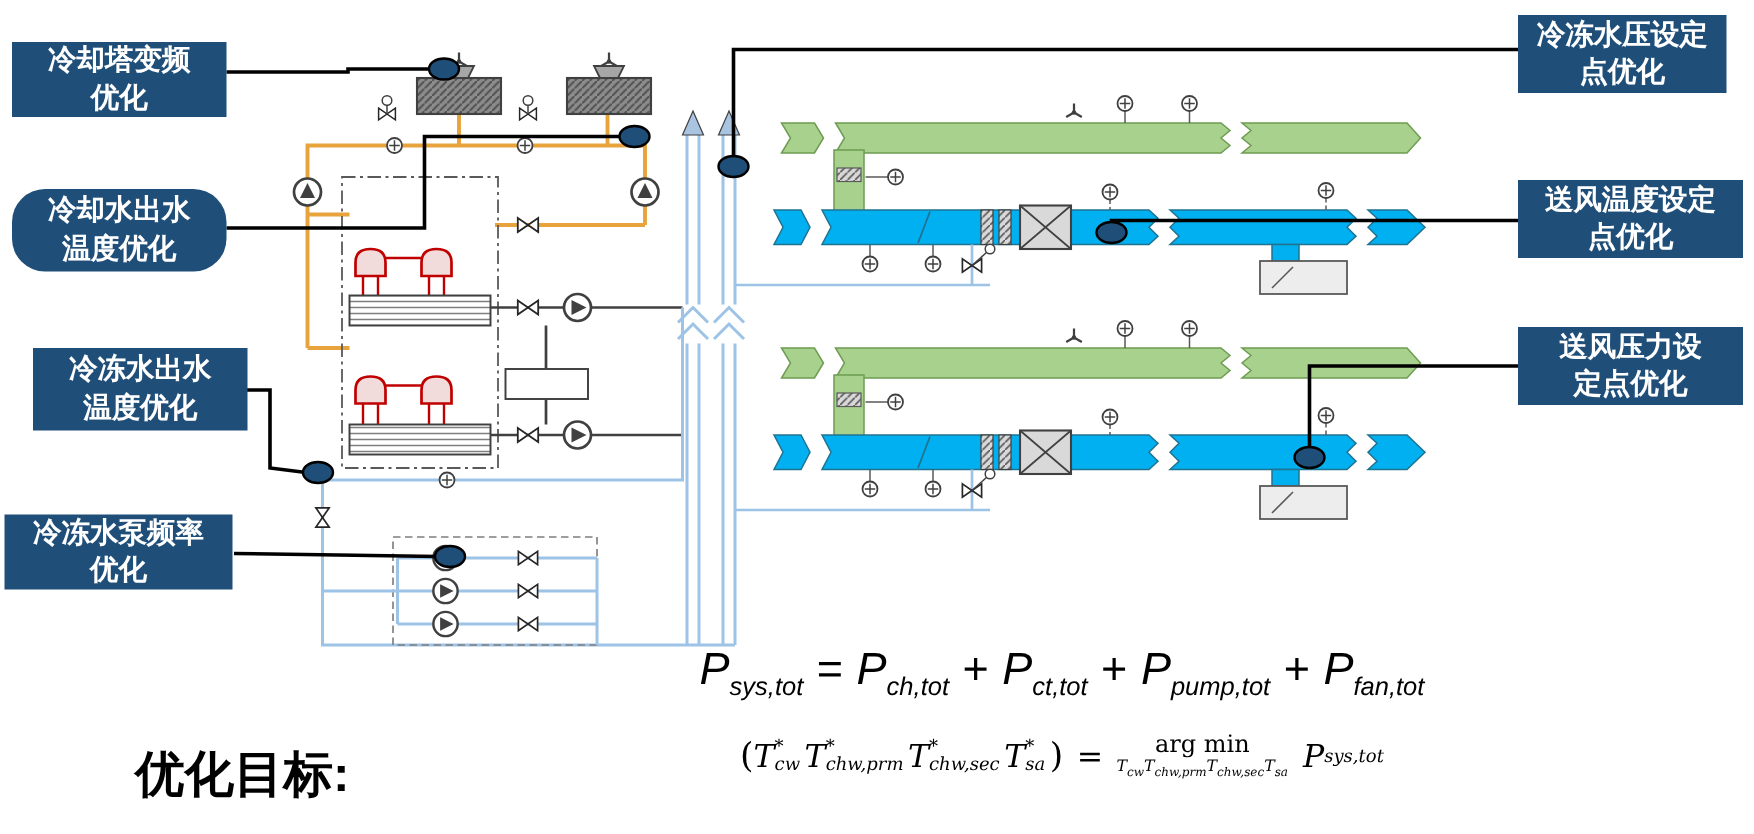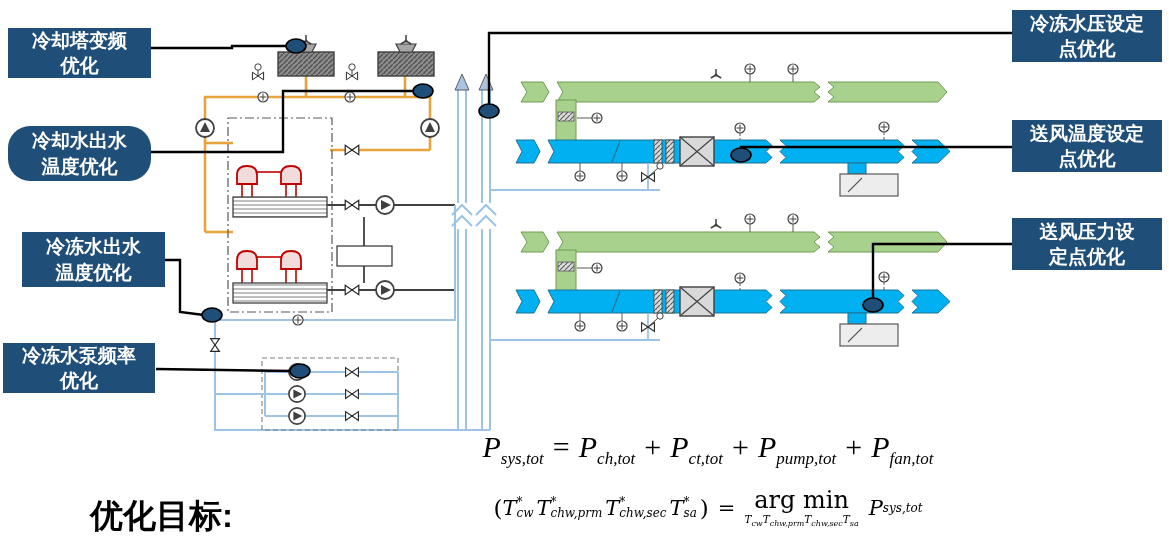--- a/index.html
+++ b/index.html
@@ -21,39 +21,39 @@
   .mk{fill:#1F4E79;stroke:#000000;stroke-width:1.6;}
 
   
   .callout{position:absolute;background:#1F4E79;color:#FFFFFF;font-weight:bold;font-size:19px;
            line-height:1.32;display:flex;flex-direction:column;align-items:center;justify-content:center;
            text-align:center;z-index:3;}
   #c1{left:8px;top:28px;width:143px;height:50px;}
   #c2{left:8px;top:126px;width:143px;height:55px;border-radius:22px;}
   #c3{left:22px;top:232px;width:143px;height:55px;}
   #c4{left:3px;top:343px;width:152px;height:50px;}
-  #c5{left:1012px;top:10px;width:150px;height:52px;}
+  #c5{left:1012px;top:10px;width:139px;height:52px;}
   #c6{left:1012px;top:120px;width:150px;height:52px;}
   #c7{left:1012px;top:218px;width:150px;height:52px;}
 
   
   .f1{position:absolute;left:408px;top:430px;width:600px;text-align:center;color:#000;
-      font-family:Liberation Serif, serif;font-style:italic;font-size:30px;z-index:2;}
+      font-family:Liberation Sans, sans-serif;font-style:italic;font-size:30px;z-index:2;}
   .f1 sub{font-size:17px;}
   .f1 .op{font-style:normal;margin:0 9px;}
   .f2{position:absolute;left:408px;top:488px;width:600px;display:flex;align-items:center;justify-content:center;
       color:#000;font-family:"DejaVu Serif",serif;font-style:italic;font-size:21px;z-index:2;}
   .f2 .paren{font-style:normal;font-size:23px;}
   .f2 .op{font-style:normal;margin:0 9px;}
   .ss{display:inline-flex;flex-direction:column;align-items:flex-start;font-size:12px;line-height:0.95;
       margin-right:3px;vertical-align:middle;}
   .term{display:inline-flex;align-items:center;}
   .term sub{font-size:12px;}
   .argmin{display:inline-flex;flex-direction:column;align-items:center;font-style:normal;line-height:1;margin-right:10px;}
-  .argmin .am{font-size:24px;}
+  .argmin .am{font-size:16px;}
   .argmin .under{font-size:10.5px;font-style:italic;margin-top:2px;white-space:nowrap;}
   .argmin .under sub{font-size:8px;}
   .obj{position:absolute;left:90px;top:494px;font-weight:bold;font-size:33px;color:#000;z-index:2;}
 </style>
 </head>
 <body>
 
 <div class="stage">
 
   <svg width="1169" height="556" viewBox="0 0 1169 556">

